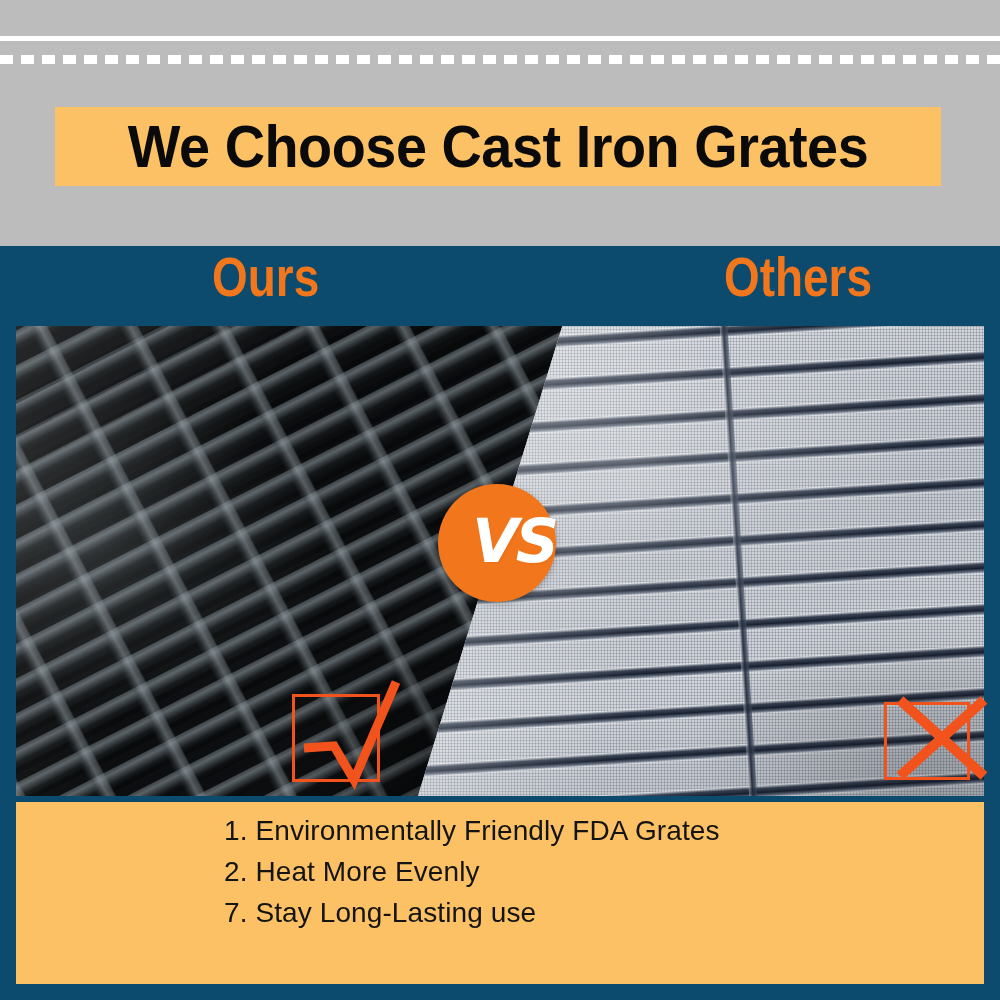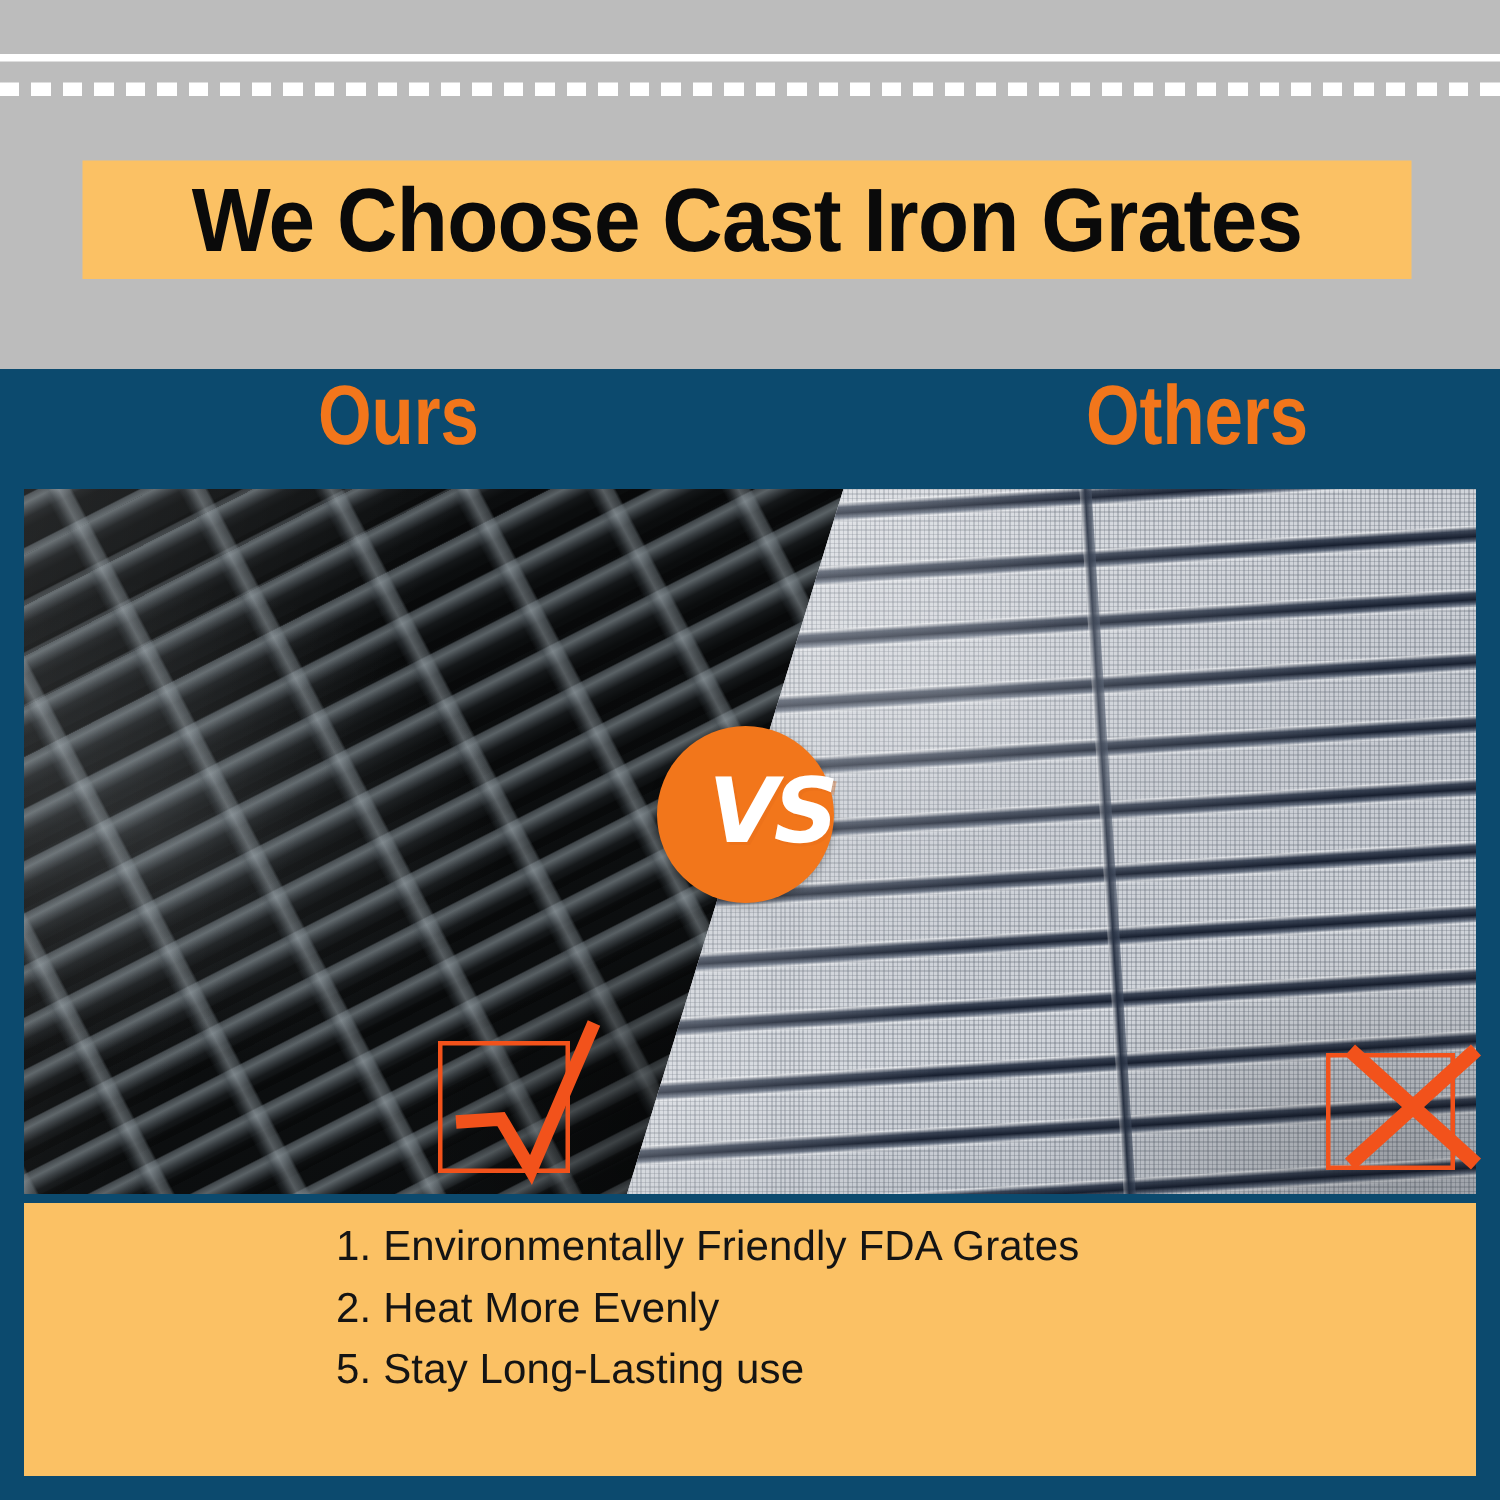--- a/index.html
+++ b/index.html
@@ -367,17 +367,17 @@
   <div class="mark-glyph" style="left:884px; top:692px;">
     <svg width="108" height="98" viewBox="0 0 108 98">
       <path d="M 16 8 L 100 84 M 100 8 L 16 84" fill="none" stroke="#f2521b" stroke-width="10" stroke-linecap="butt"></path>
     </svg>
   </div>
 
   <div class="features-panel">
     <ul class="features-list">
       <li>1. Environmentally Friendly FDA Grates</li>
       <li>2. Heat More Evenly</li>
-      <li>5. Stay Long-Lasting use</li>
+      <li>7. Stay Long-Lasting use</li>
     </ul>
   </div>
 
 </div>
 
 </body></html>

